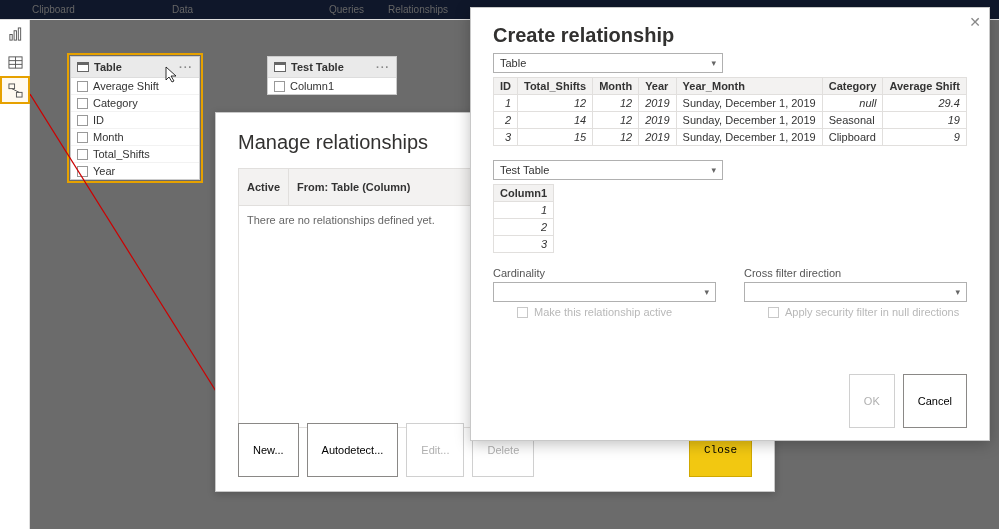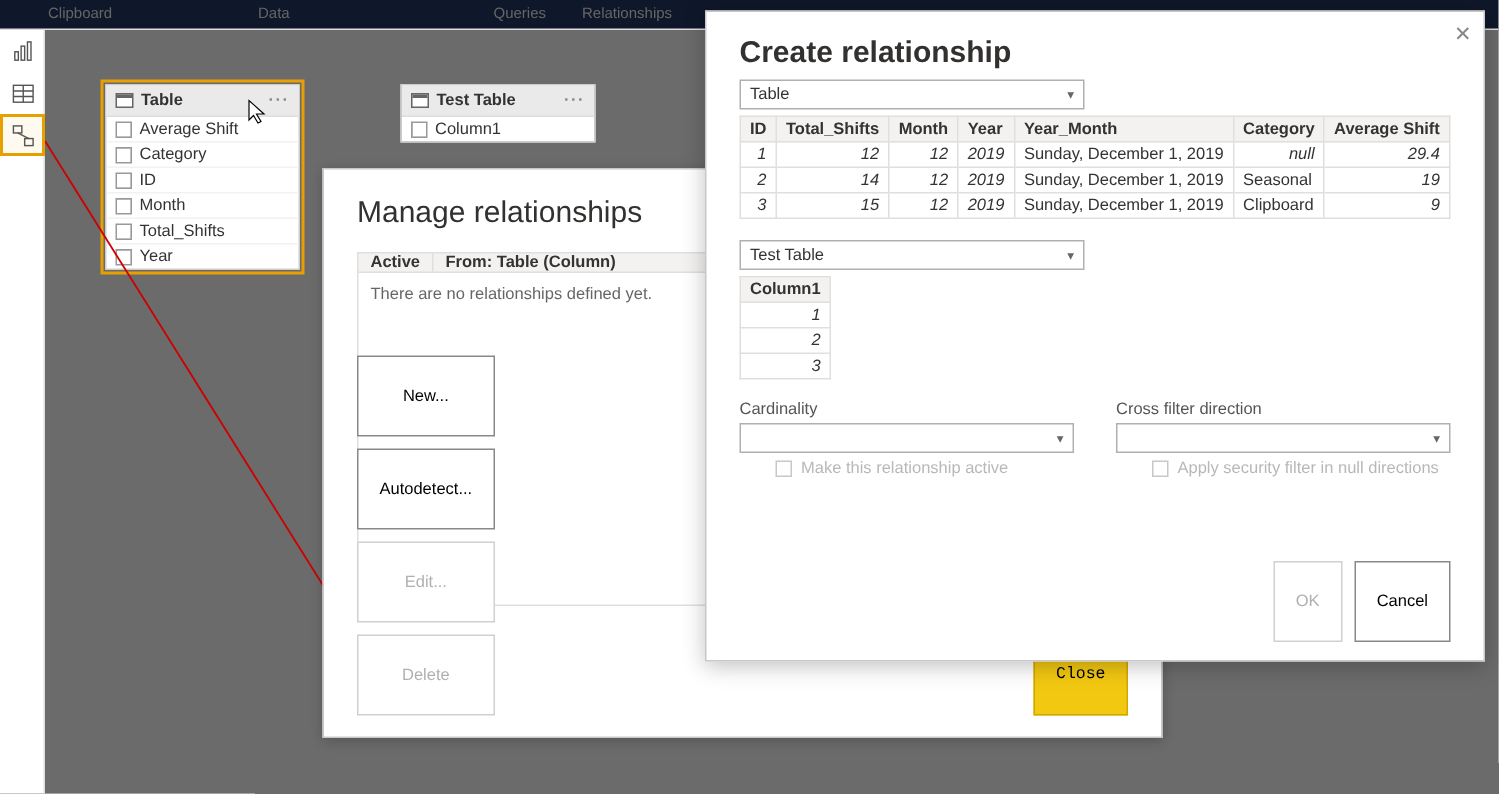--- a/index.html
+++ b/index.html
@@ -28,25 +28,25 @@
   .fldicon { width:11px; height:11px; border:1px solid #999; display:inline-block; background:linear-gradient(#fff,#fff) padding-box, linear-gradient(#999,#999) border-box; }
   .tblicon { width:12px; height:10px; border:1px solid #666; background:linear-gradient(to bottom,#666 30%,#fff 30%);}
 
   
   .arrow-svg { position:absolute; left:0; top:0; pointer-events:none; }
 
   
   .dlg-manage { position:absolute; left:215px; top:112px; width:560px; height:380px; background:#fff; border:1px solid #c8c8c8; box-shadow:0 2px 8px rgba(0,0,0,.2); }
   .dlg-manage h1 { font-size:20px; font-weight:400; color:#323130; margin:18px 22px 14px; }
   .dlg-manage .grid-head { display:flex; background:#f3f2f1; border:1px solid #e1dfdd; margin:0 22px; }
-  .dlg-manage .grid-head div { padding:0 8px; font-size:11px; font-weight:600; border-right:1px solid #e1dfdd; }
+  .dlg-manage .grid-head div { padding:12px 8px; font-size:11px; font-weight:600; border-right:1px solid #e1dfdd; }
   .dlg-manage .gh-active { width:50px; }
   .dlg-manage .gh-from { flex:1; }
   .dlg-manage .grid-body { border:1px solid #e1dfdd; border-top:none; margin:0 22px; height:222px; padding:8px; color:#666; }
-  .dlg-manage .btnrow { position:absolute; bottom:14px; left:22px; display:flex; gap:8px;flex-direction:column; }
+  .dlg-manage .btnrow { position:absolute; bottom:14px; left:22px; display:flex; gap:8px; }
   .dlg-manage .closebtn { position:absolute; bottom:14px; right:22px;font-family:Liberation Mono, monospace; }
   .btn { border:1px solid #8a8886; background:#fff; padding:20px 14px; font-size:11px; cursor:pointer; }
   .btn.disabled { color:#b0b0b0; border-color:#d0d0d0; cursor:default; }
   .btn.primary { background:#f2c811; border-color:#d0a800; }
 
   
   .dlg-create { position:absolute; left:470px; top:7px; width:520px; height:434px; background:#fff; border:1px solid #c8c8c8; box-shadow:0 3px 14px rgba(0,0,0,.25); padding:0 22px; }
   .dlg-create .x { position:absolute; right:8px; top:6px; font-size:14px; color:#888; cursor:pointer; }
   .dlg-create h1 { font-size:20px; font-weight:700; color:#323130; margin:16px 0 6px; }
   .dlg-create .sub { font-size:11px; color:#555; margin-bottom:14px; }

